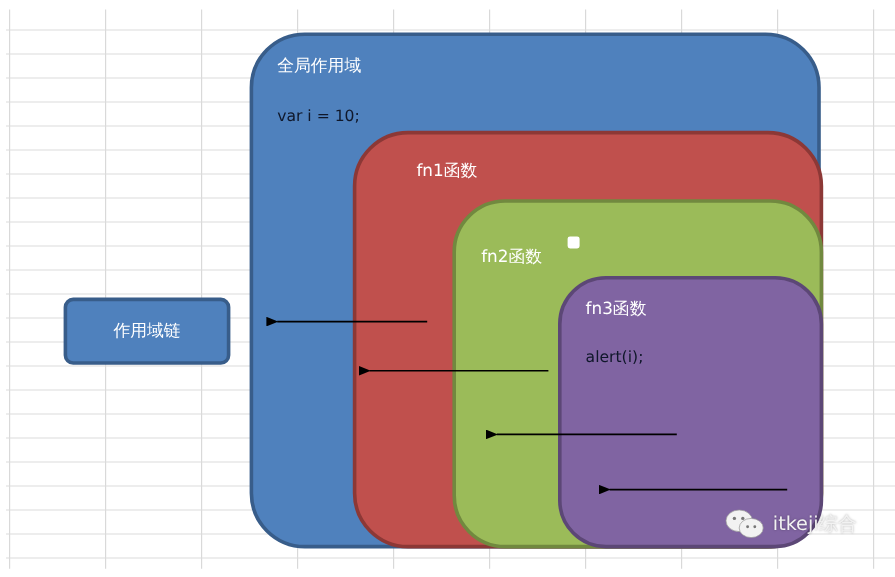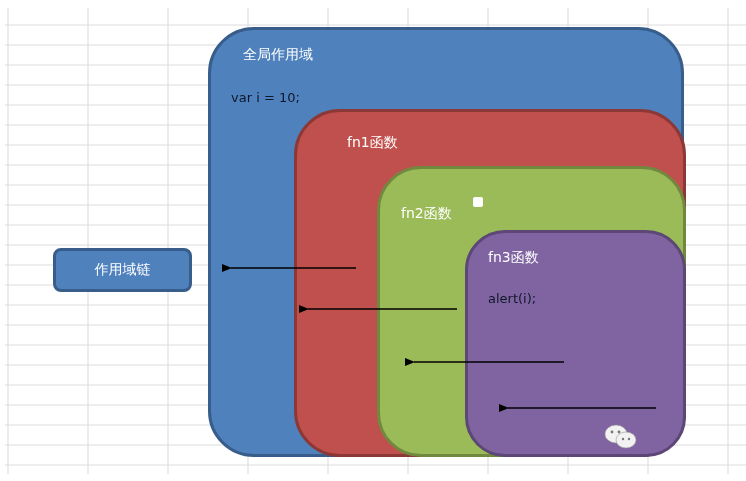--- a/index.html
+++ b/index.html
@@ -10,21 +10,21 @@
   .box-label { position:absolute; color:#ffffff; font-size:14px; white-space:nowrap; }
   .box-code { position:absolute; color:#0f172a; font-size:13px; white-space:nowrap; }
   #global-scope { left:208px; top:27px; width:476px; height:430px; border-radius:46px;
                   background:#4f81bd; border-color:#385d8a; }
   #fn1-scope { left:294px; top:109px; width:392px; height:348px; border-radius:46px;
                background:#c0504d; border-color:#8c3836; }
   #fn2-scope { left:377px; top:166px; width:309px; height:291px; border-radius:44px;
                background:#9bbb59; border-color:#71893f; }
   #fn3-scope { left:465px; top:230px; width:221px; height:227px; border-radius:40px;
                background:#8064a2; border-color:#5c4776; }
-  #chain-button { position:absolute; left:53px; top:248px; width:139px; height:44px;
+  #chain-button { position:absolute; left:53px; top:248px; width:139px; height:56px;
                   box-sizing:border-box; border:3px solid #385d8a; border-radius:8px;
                   background:#4f81bd; color:#ffffff; font-size:14px;
                   display:flex; align-items:center; justify-content:center; }
   #marker { position:absolute; left:473px; top:197px; width:10px; height:10px;
             background:#ffffff; border-radius:2px; }
   #arrows { position:absolute; left:0; top:0; pointer-events:none; }
   #watermark { position:absolute; left:604px; top:424px; display:flex; align-items:center;
                color:#f2f2f2; font-size:16px; text-shadow:0 0 2px rgba(0,0,0,0.35); }
   #watermark svg { margin-right:6px; }
 </style>
@@ -61,21 +61,21 @@
     <line x1="5" x2="746" y1="345" y2="345" stroke="#dcdcdc" stroke-width="1"></line>
     <line x1="5" x2="746" y1="365" y2="365" stroke="#dcdcdc" stroke-width="1"></line>
     <line x1="5" x2="746" y1="385" y2="385" stroke="#dcdcdc" stroke-width="1"></line>
     <line x1="5" x2="746" y1="405" y2="405" stroke="#dcdcdc" stroke-width="1"></line>
     <line x1="5" x2="746" y1="425" y2="425" stroke="#dcdcdc" stroke-width="1"></line>
     <line x1="5" x2="746" y1="445" y2="445" stroke="#dcdcdc" stroke-width="1"></line>
     <line x1="5" x2="746" y1="465" y2="465" stroke="#dcdcdc" stroke-width="1"></line>
   </svg>
 
 <div id="global-scope" class="box">
-  <span class="box-label" style="left:20px; top:16px;margin-left:12px;">全局作用域</span>
+  <span class="box-label" style="left:20px; top:16px;">全局作用域</span>
   <span class="box-code" style="left:20px; top:60px;">var i = 10;</span>
 </div>
 
 <div id="fn1-scope" class="box">
   <span class="box-label" style="left:26px; top:22px;margin-left:24px;">fn1函数</span>
 </div>
 
 <div id="fn2-scope" class="box">
   <span class="box-label" style="left:21px; top:36px;">fn2函数</span>
 </div>
@@ -103,13 +103,14 @@
 
 <div id="watermark">
   <svg width="34" height="26" viewBox="0 0 34 26">
     <ellipse cx="12" cy="10" rx="11" ry="9" fill="#f2f2f2" stroke="#999" stroke-width="0.6"></ellipse>
     <ellipse cx="22" cy="16" rx="10" ry="8" fill="#f2f2f2" stroke="#999" stroke-width="0.6"></ellipse>
     <circle cx="8" cy="8" r="1.4" fill="#777"></circle>
     <circle cx="15" cy="8" r="1.4" fill="#777"></circle>
     <circle cx="19" cy="15" r="1.2" fill="#777"></circle>
     <circle cx="25" cy="15" r="1.2" fill="#777"></circle>
   </svg>
+  <span>itkeji综合</span>
 </div>
 
 </body></html>

